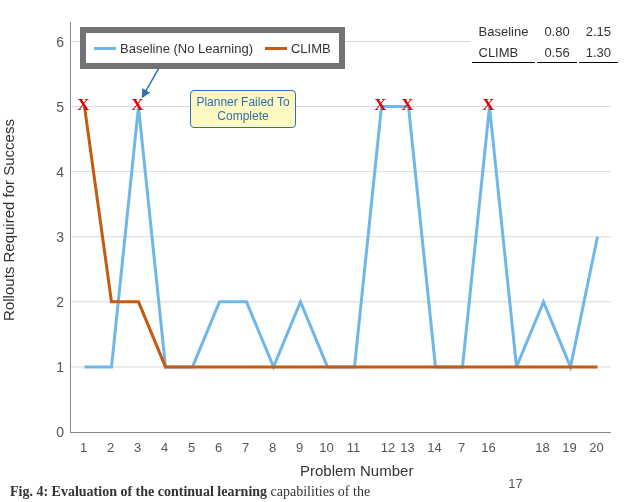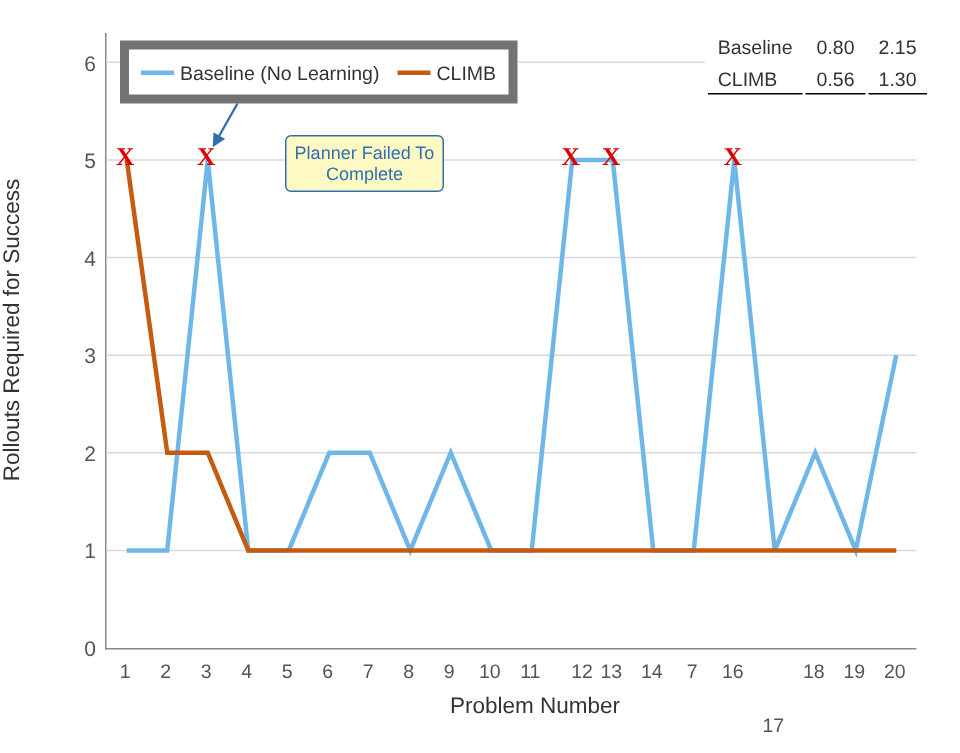--- a/index.html
+++ b/index.html
@@ -79,20 +79,23 @@
       <g id="series-lines">
           <polyline points="13.5,344.92063492063494 40.5,344.92063492063494 67.5,84.60317460317458 94.5,344.92063492063494 121.5,344.92063492063494 148.5,279.8412698412699 175.5,279.8412698412699 202.5,344.92063492063494 229.5,279.8412698412699 256.5,344.92063492063494 283.5,344.92063492063494 310.5,84.60317460317458 337.5,84.60317460317458 364.5,344.92063492063494 391.5,344.92063492063494 418.5,84.60317460317458 445.5,344.92063492063494 472.5,279.8412698412699 499.5,344.92063492063494 526.5,214.76190476190476" fill="none" stroke="#6fb7e8" stroke-width="3"></polyline>
           <polyline points="13.5,84.60317460317458 40.5,279.8412698412699 67.5,279.8412698412699 94.5,344.92063492063494 121.5,344.92063492063494 148.5,344.92063492063494 175.5,344.92063492063494 202.5,344.92063492063494 229.5,344.92063492063494 256.5,344.92063492063494 283.5,344.92063492063494 310.5,344.92063492063494 337.5,344.92063492063494 364.5,344.92063492063494 391.5,344.92063492063494 418.5,344.92063492063494 445.5,344.92063492063494 472.5,344.92063492063494 499.5,344.92063492063494 526.5,344.92063492063494" fill="none" stroke="#c55a11" stroke-width="3"></polyline>
         </g>
       <g id="callout-arrow">
           <line x1="91.8" y1="39.04761904761904" x2="71.55" y2="74.84126984126982" stroke="#2f6fb0" stroke-width="1.5" marker-end="url(#arrowh)"></line>
         </g>
     </svg>
   </div>
 
+  <div class="caption">
+    <b>Fig. 4: Evaluation of the continual learning</b><span> capabilities of the</span>
+  </div>
 
 <div class="ytick-label" style="top: 432px;">0</div>
     <div class="ytick-label" style="top: 366.921px;">1</div>
     <div class="ytick-label" style="top: 301.841px;">2</div>
     <div class="ytick-label" style="top: 236.762px;">3</div>
     <div class="ytick-label" style="top: 171.683px;">4</div>
     <div class="ytick-label" style="top: 106.603px;">5</div>
     <div class="ytick-label" style="top: 41.5238px;">6</div>
     <div class="xtick-label" style="left: 83.5px;">1</div>
     <div class="xtick-label" style="left: 110.5px;">2</div>

